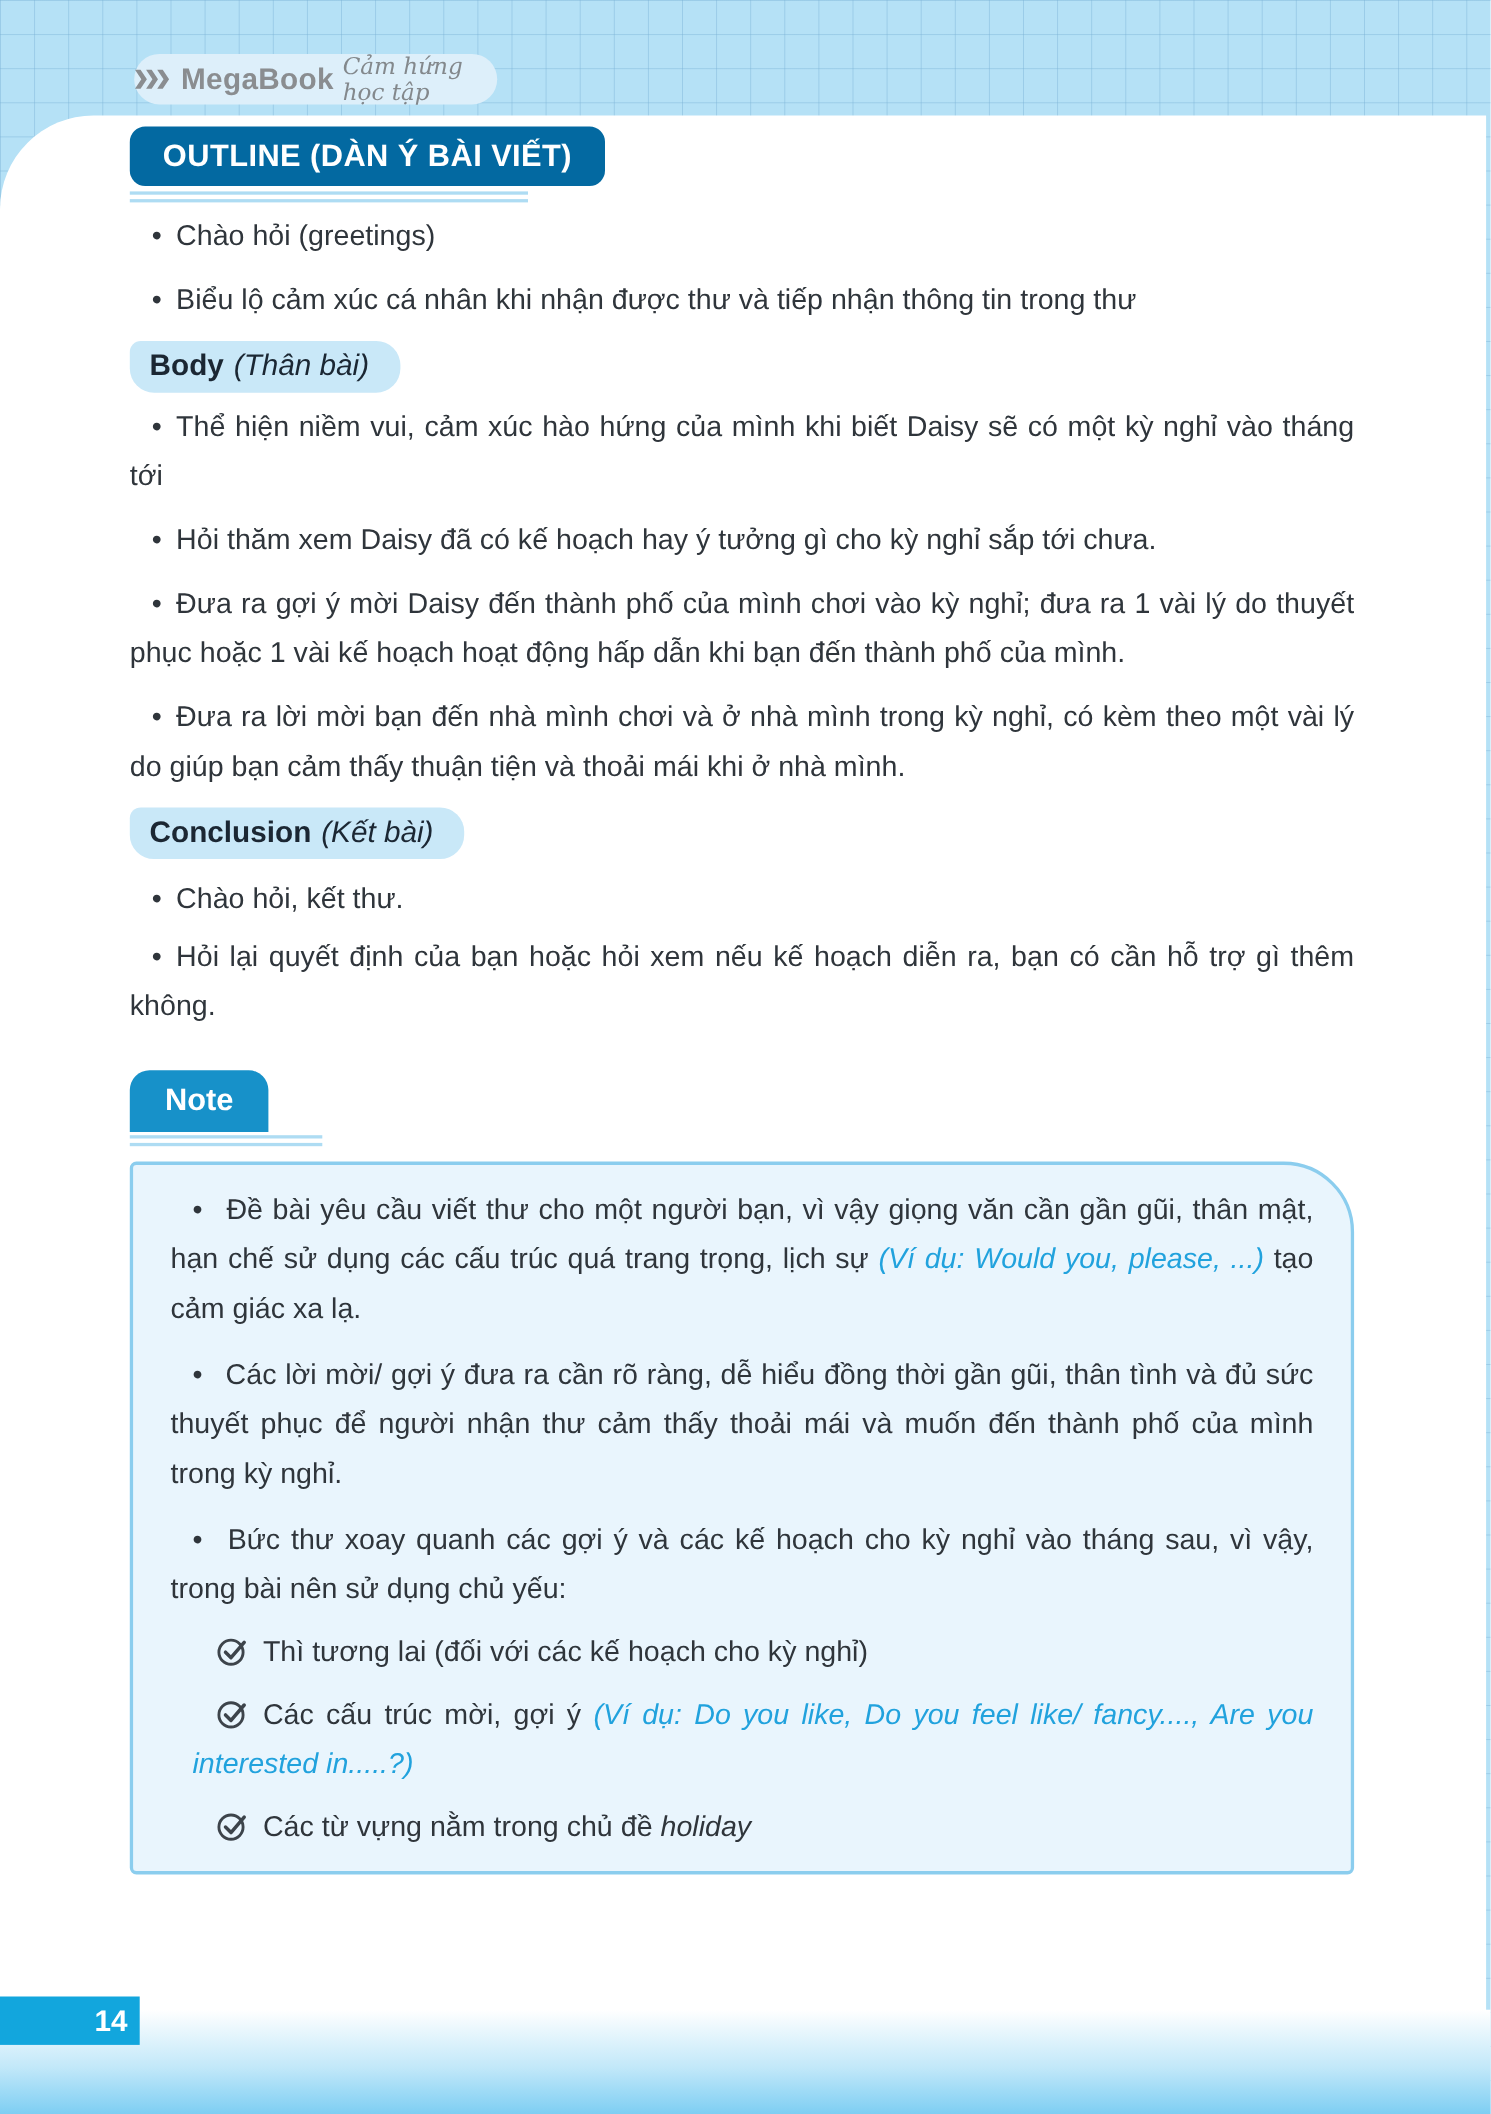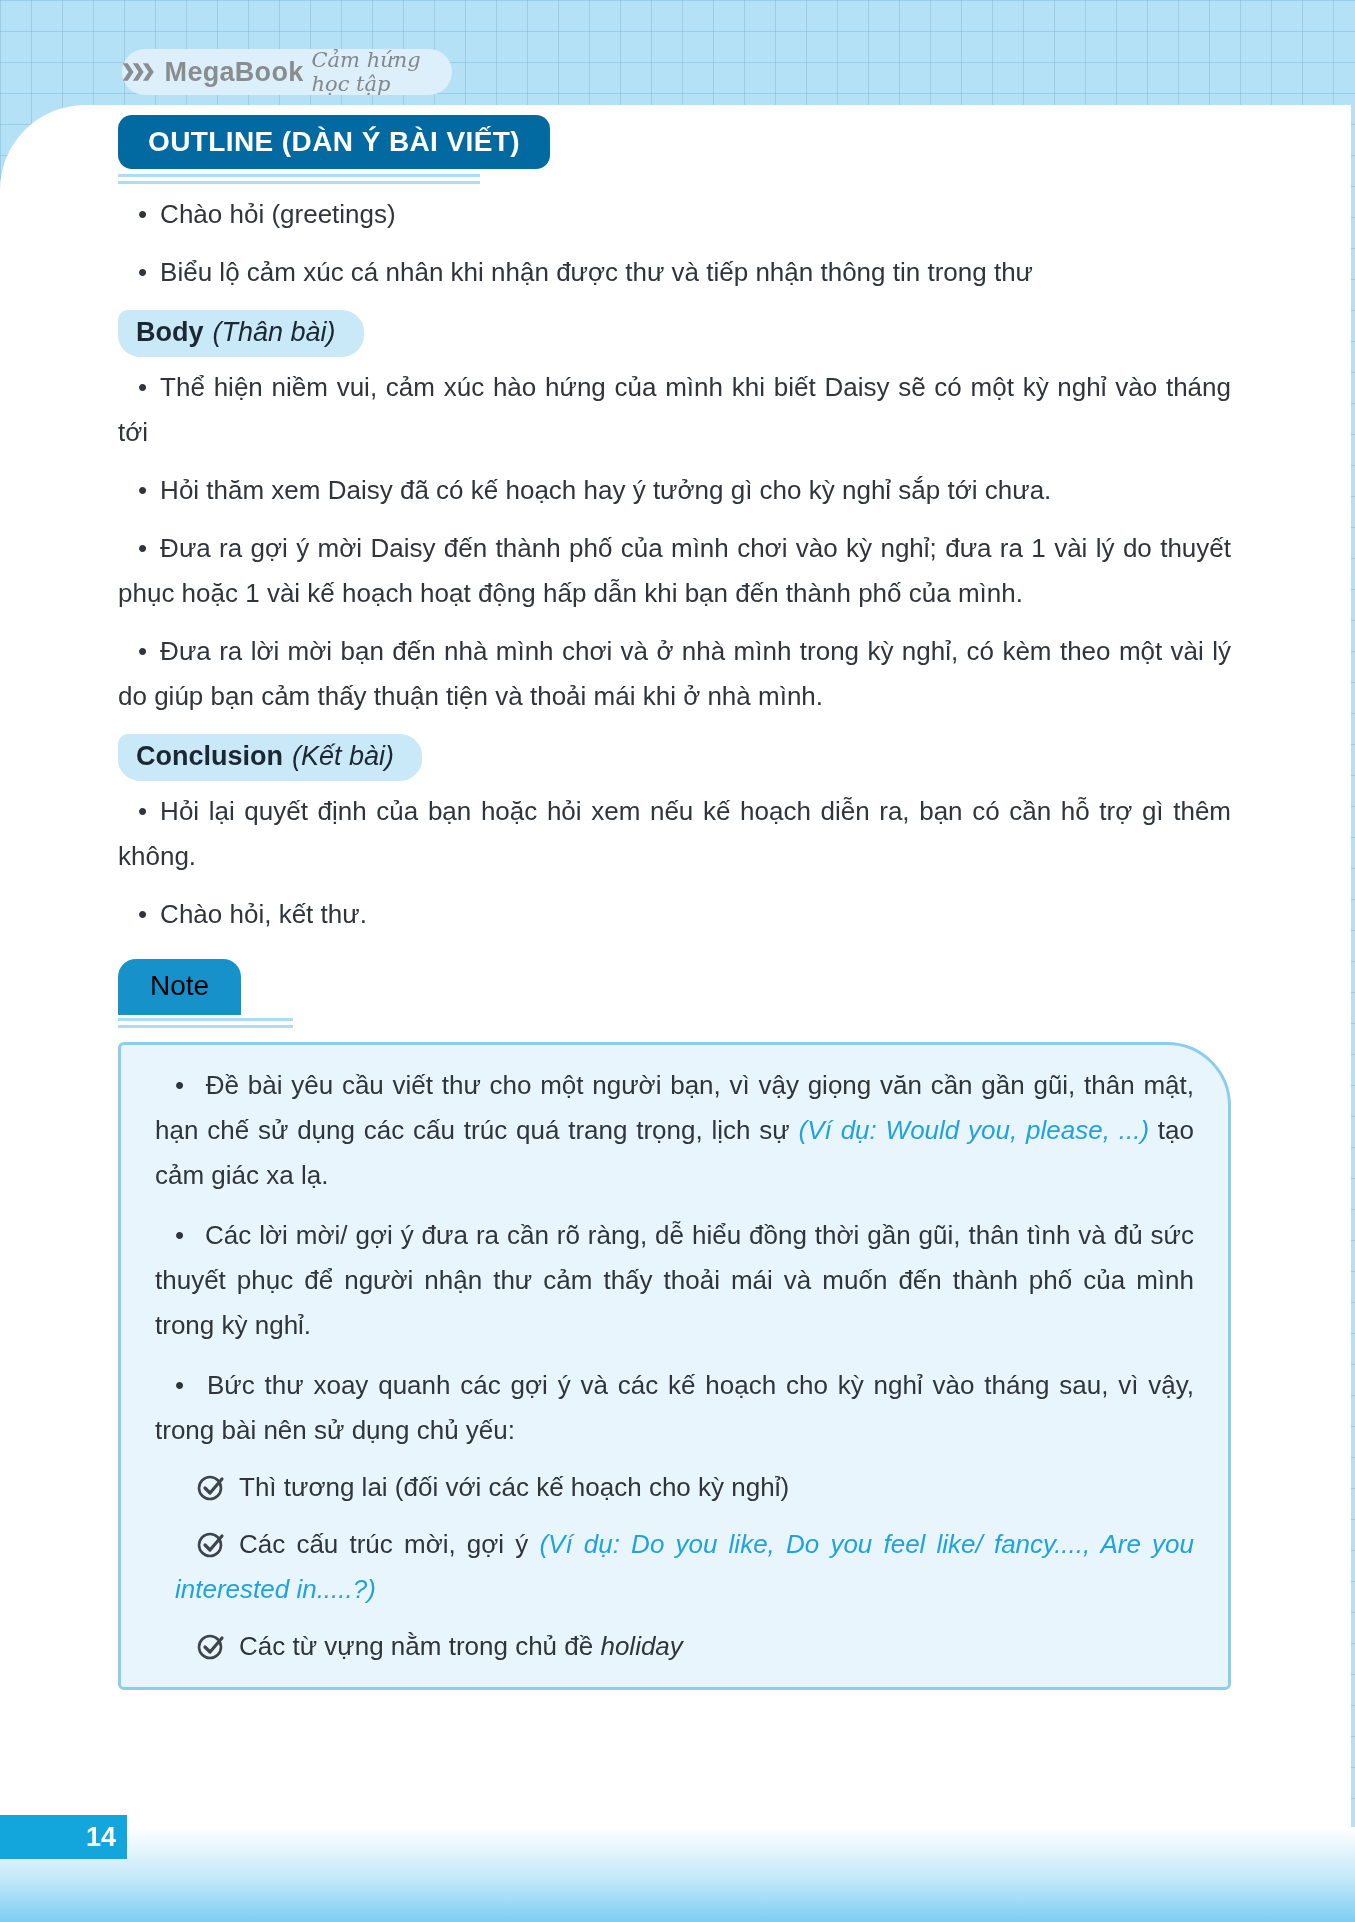--- a/index.html
+++ b/index.html
@@ -49,22 +49,22 @@
   .sec-pill .sub { font-style:italic; font-size:27px; color:#1b2733; margin-left:9px; }
   
   p.bullet {
     margin:13px 0 0; font-size:26px; line-height:45px; color:#2f353b;
     text-align:justify; text-indent:20px;
   }
   p.bullet::before { content:"\2022\2002"; }
   p.bullet.first { margin-top:8px; }
   
   .note-tab {
-    display:inline-block; margin-top:22px; background:#1791c9; color:#000000;
-    font-weight:normal; font-size:28px; padding:0 32px; height:56px; line-height:53px;
+    display:inline-block; margin-top:36px; background:#1791c9; color:#ffffff;
+    font-weight:bold; font-size:28px; padding:0 32px; height:56px; line-height:53px;
     border-radius:18px 18px 0 0;
   }
   .note-underline { width:175px; margin-top:3px; }
   .note-panel {
     margin-top:14px; background:#e9f5fd; border:3px solid #8bcdee;
     border-radius:6px 64px 6px 6px; padding:18px 34px 18px;
   }
   p.note-p {
     margin:15px 0 0; font-size:26px; line-height:45px; color:#2f353b;
     text-align:justify; text-indent:20px;
@@ -126,22 +126,22 @@
     <p class="bullet">Hỏi thăm xem Daisy đã có kế hoạch hay ý tưởng gì cho kỳ nghỉ sắp tới chưa.</p>
     <p class="bullet">Đưa ra gợi ý mời Daisy đến thành phố của mình chơi vào kỳ nghỉ; đưa ra 1 vài lý do thuyết phục hoặc 1 vài kế hoạch hoạt động hấp dẫn khi bạn đến thành phố của mình.</p>
     <p class="bullet">Đưa ra lời mời bạn đến nhà mình chơi và ở nhà mình trong kỳ nghỉ, có kèm theo một vài lý do giúp bạn cảm thấy thuận tiện và thoải mái khi ở nhà mình.</p>
 
     
     <div>
       <div class="sec-pill">
         <span class="lbl">Conclusion</span><span class="sub">(Kết bài)</span>
       </div>
     </div>
+    <p class="bullet">Chào hỏi, kết thư.</p>
     <p class="bullet first">Hỏi lại quyết định của bạn hoặc hỏi xem nếu kế hoạch diễn ra, bạn có cần hỗ trợ gì thêm không.</p>
-    <p class="bullet">Chào hỏi, kết thư.</p>
 
     
     <div>
       <div class="note-tab">
         <span>Note</span>
       </div>
     </div>
     <div class="dbl-underline note-underline"></div>
 
     <div class="note-panel">

